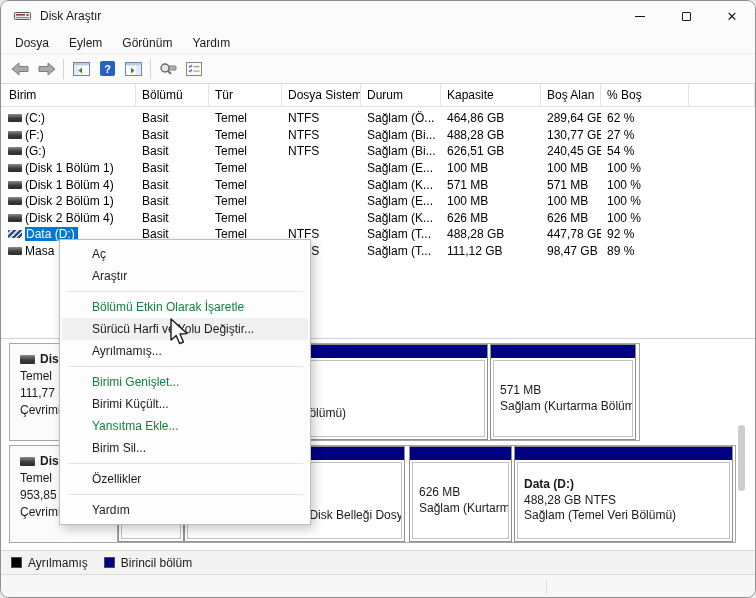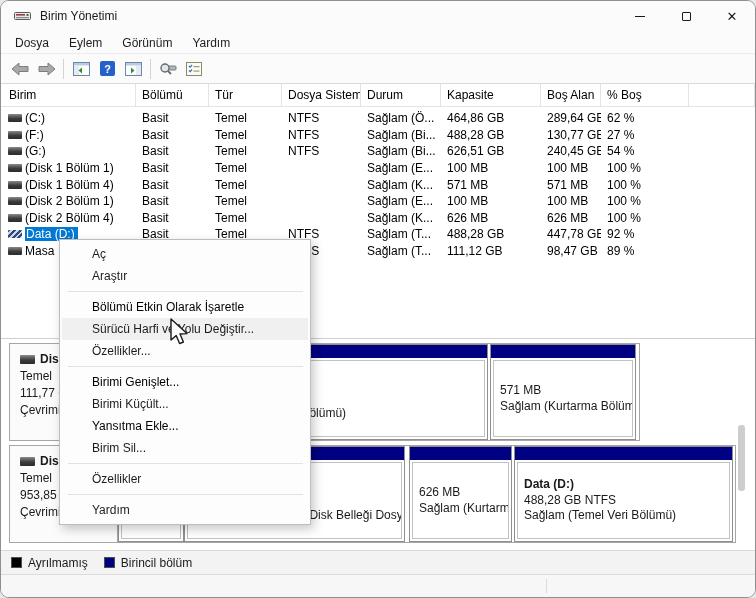--- a/index.html
+++ b/index.html
@@ -72,39 +72,39 @@
   
   .statusbar{ position:absolute; top:573px; left:0; right:0; bottom:0; background:#f7f7f7;
               border-top:1px solid #dcdcdc; }
   .status-div{ position:absolute; left:545px; top:4px; bottom:4px; width:1px; background:#dcdcdc; }
 
   
   .context-menu{ position:absolute; left:58px; top:238px; width:252px; background:#fdfdfd;
                  border:1px solid #bdbdbd; box-shadow:3px 4px 10px rgba(0,0,0,0.22);
                  padding:3px 0; z-index:50; }
   .cm-item{ height:22px; line-height:22px; padding-left:30px; margin:0 2px; color:#1c1c1c; white-space:nowrap; overflow:hidden; }
-  .cm-item.disabled{ color:#000000; }
+  .cm-item.disabled{ color:#15803d; }
   .cm-item.hover{ background:#f0f0f0; }
   .cm-sep{ height:1px; background:#e2e2e2; margin:4px 7px 4px 8px; }
 
   .cursor{ position:absolute; left:168px; top:317px; z-index:99; }
 </style>
 </head>
 <body>
 
 <div class="window">
 
   <div class="titlebar">
     <svg class="app-icon" viewBox="0 0 17 14">
       <rect x="0.5" y="3.5" width="16" height="7" rx="1" fill="#e9e9e9" stroke="#5a5a5a"></rect>
       <rect x="2" y="5" width="9" height="1.6" fill="#9a3b3b"></rect>
       <rect x="2" y="8" width="13" height="1.2" fill="#8a8a8a"></rect>
       <rect x="12.5" y="5" width="2" height="2" fill="#3f6f3f"></rect>
     </svg>
-    <span class="title-text">Birim Yönetimi</span>
+    <span class="title-text">Disk Araştır</span>
     <div class="caption-buttons">
       <div class="cap-btn">
           <span class="glyph-min"></span>
         </div>
       <div class="cap-btn">
           <span class="glyph-max"></span>
         </div>
       <div class="cap-btn">
           <span class="glyph-close">✕</span>
         </div>
@@ -363,21 +363,21 @@
   <div class="statusbar">
     <div class="status-div"></div>
   </div>
 
   <div class="context-menu" id="context-menu">
       <div class="cm-item">Aç</div>
       <div class="cm-item">Araştır</div>
       <div class="cm-sep"></div>
       <div class="cm-item disabled">Bölümü Etkin Olarak İşaretle</div>
       <div class="cm-item hover">Sürücü Harfi ve Yolu Değiştir...</div>
-      <div class="cm-item">Özellikler...</div>
+      <div class="cm-item">Ayrılmamış...</div>
       <div class="cm-sep"></div>
       <div class="cm-item disabled">Birimi Genişlet...</div>
       <div class="cm-item">Birimi Küçült...</div>
       <div class="cm-item disabled">Yansıtma Ekle...</div>
       <div class="cm-item">Birim Sil...</div>
       <div class="cm-sep"></div>
       <div class="cm-item">Özellikler</div>
       <div class="cm-sep"></div>
       <div class="cm-item">Yardım</div>
     </div>

